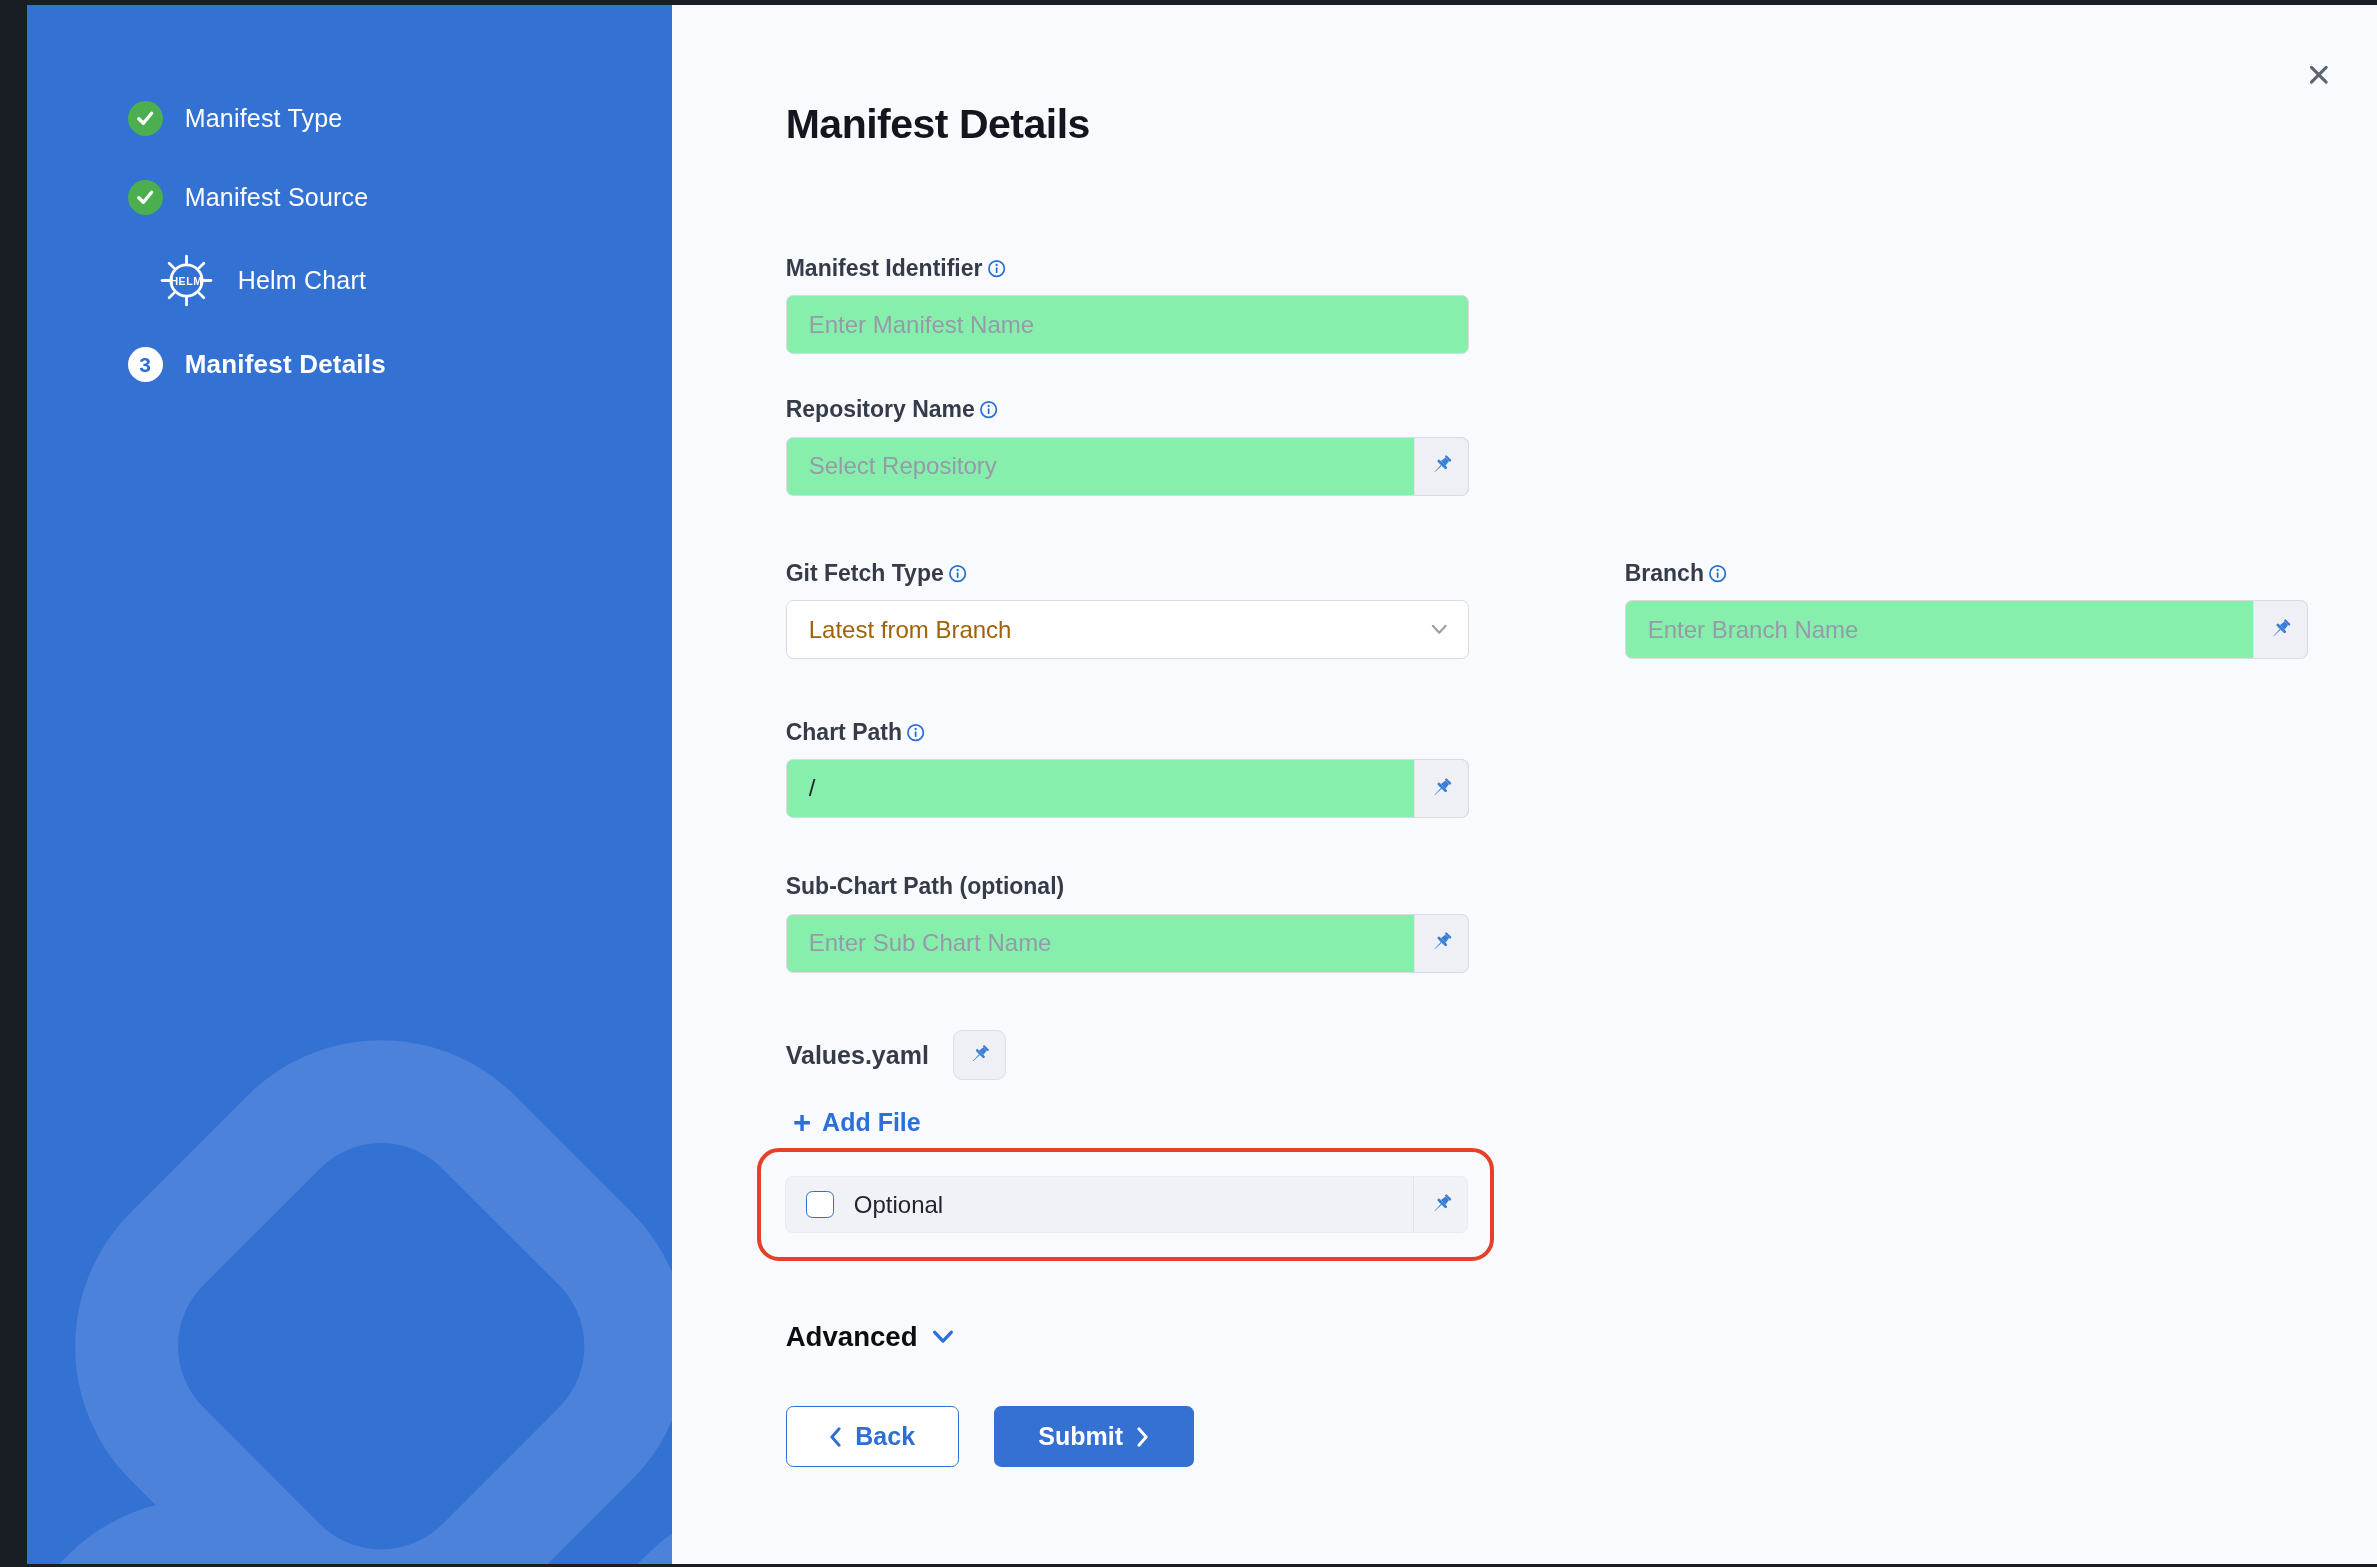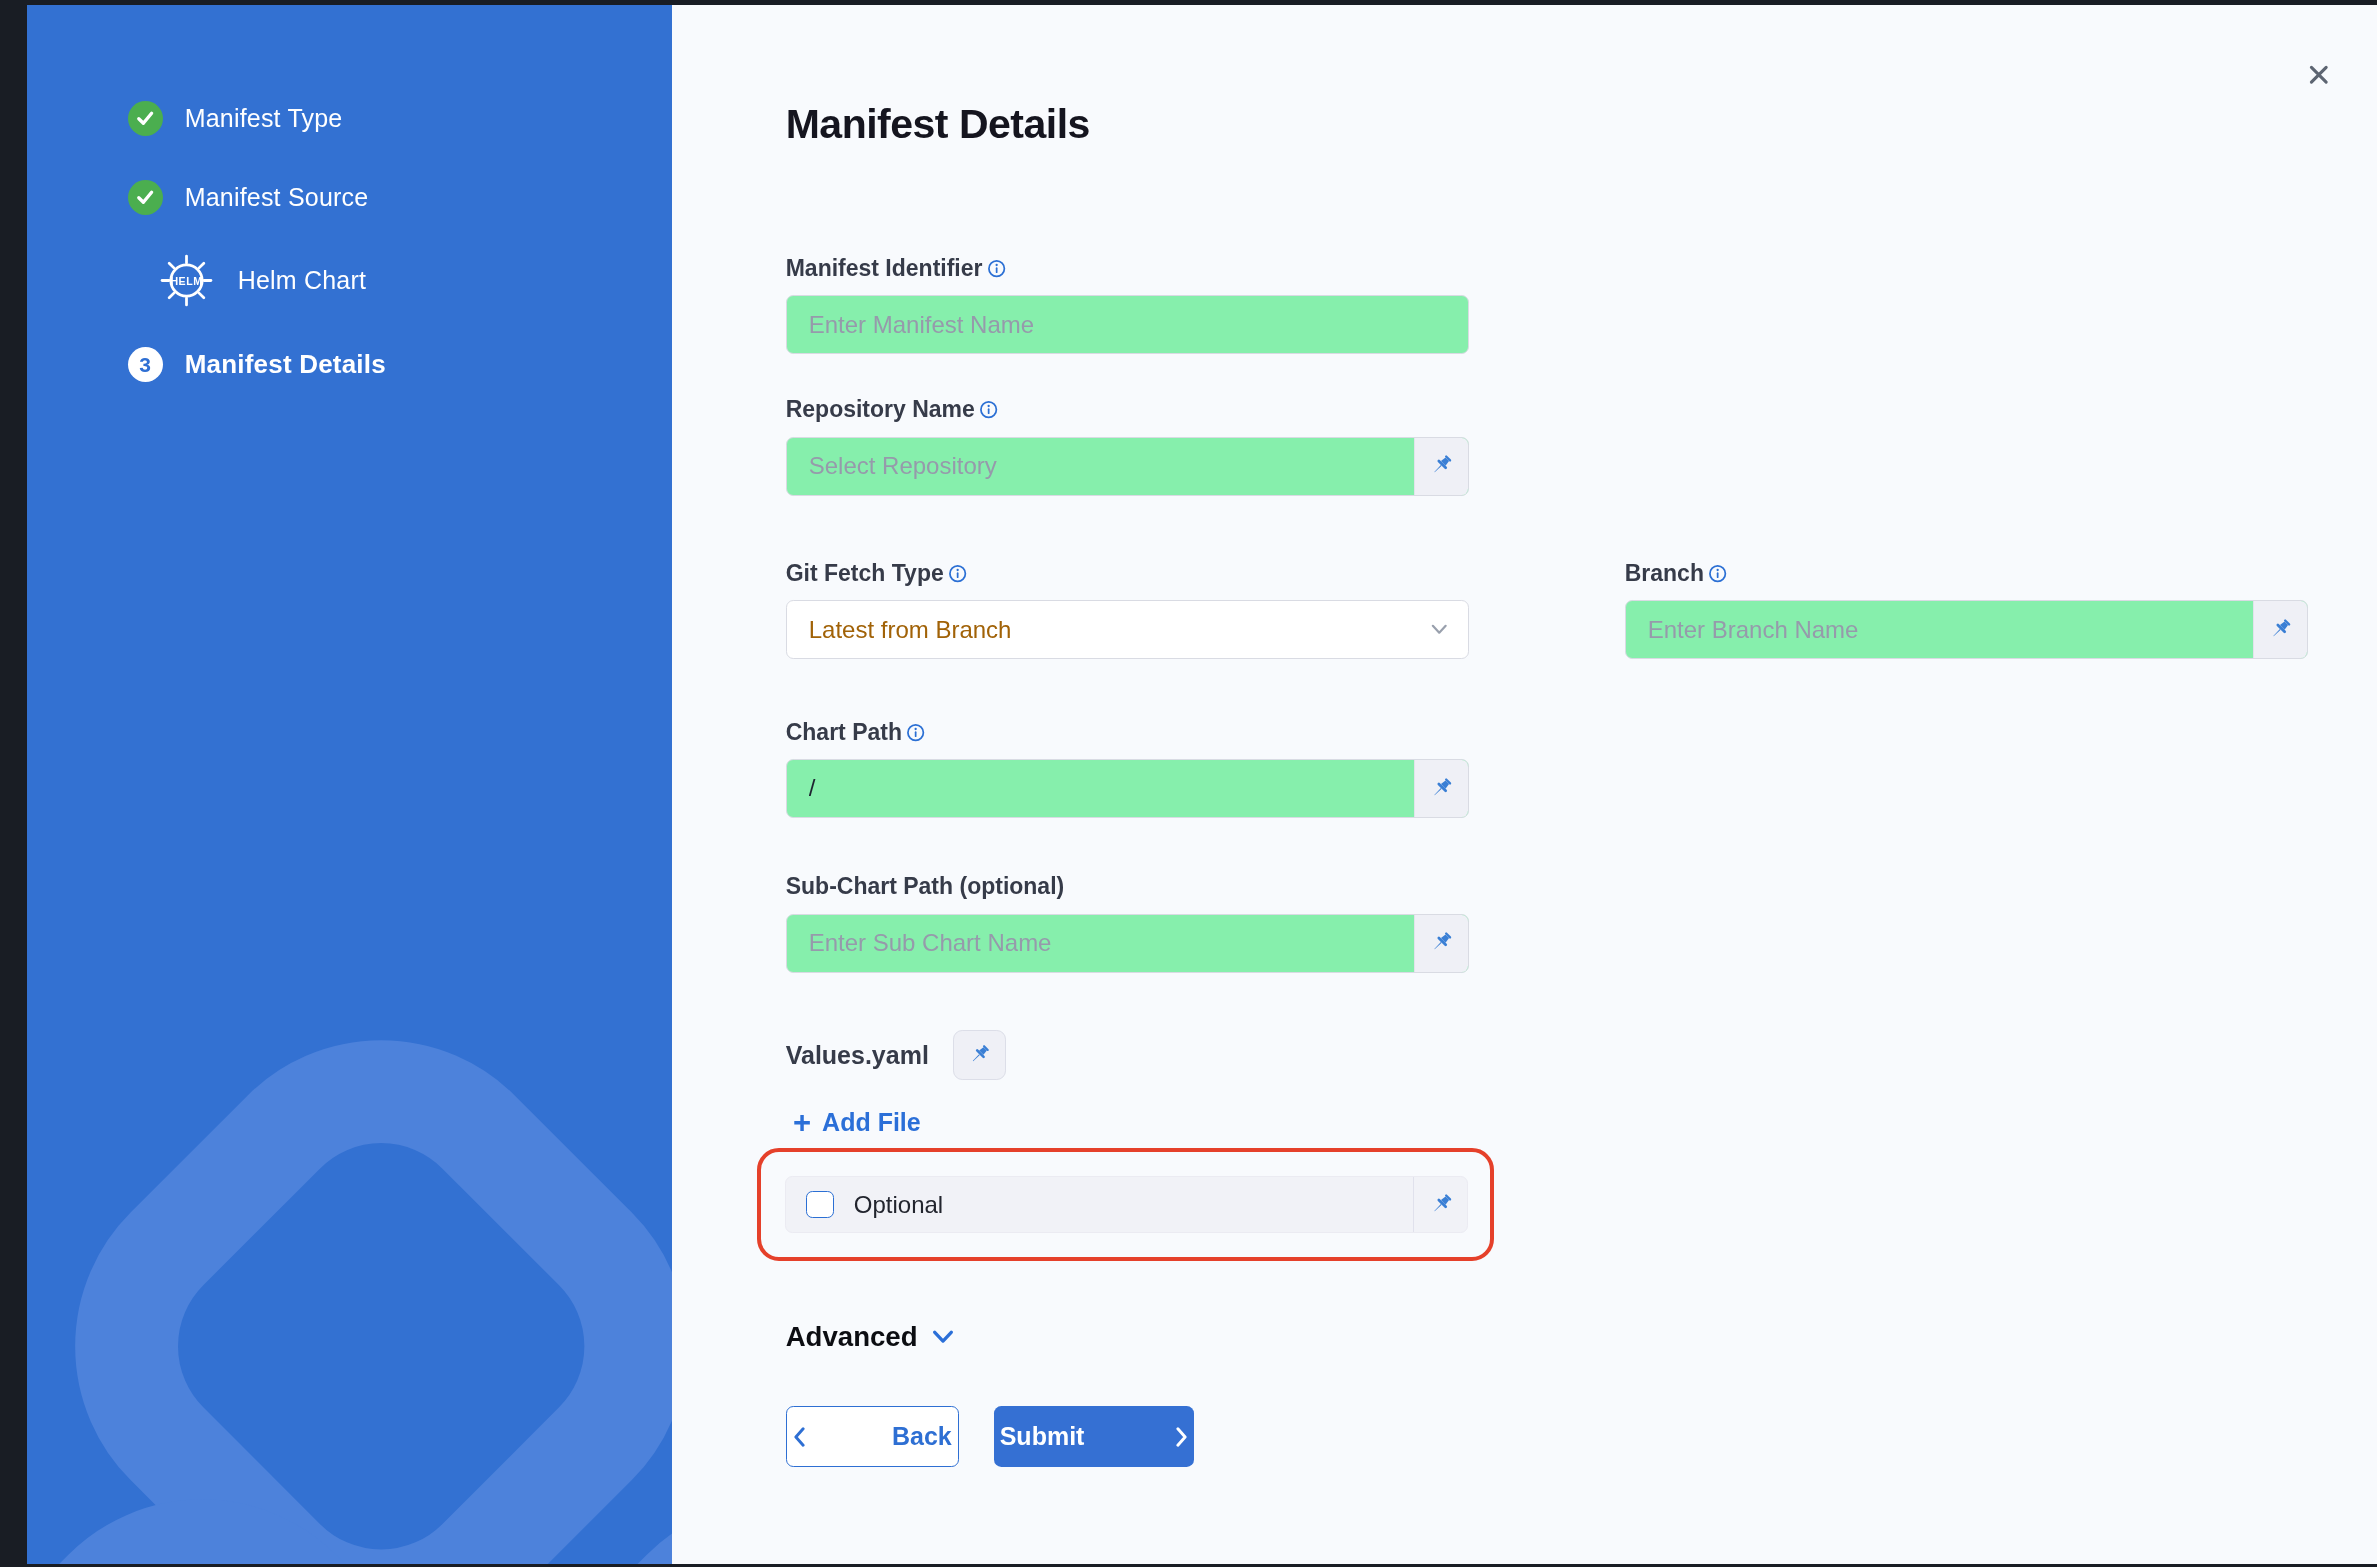--- a/index.html
+++ b/index.html
@@ -106,21 +106,21 @@
   }
   .opt-label { font-size:24px; color:#22252e; margin-left:20px; }
   .optional-row .suffix { background:transparent; border-left:0.9px solid #e0e1ec; }
 
   .advanced { display:flex; align-items:center; gap:14.7px; cursor:pointer; width:fit-content; height:37px; }
   .adv-label { font-size:27.6px; font-weight:700; color:#0c0d12; }
 
   .actions { display:flex; align-items:center; gap:35px; }
   .btn {
     height:61px; border-radius:7.3px; font-size:25px; font-weight:700;
-    display:flex; align-items:center; justify-content:space-between; gap:13px;
+    display:flex; align-items:center; justify-content:center; gap:13px;
     cursor:pointer; font-family:inherit;
   }
   .btn-back { width:173px; background:#ffffff; border:0.9px solid #2e6fd3; color:#2e6fd3; }
   .btn-submit { width:200px; background:#3570d3; border:none; color:#ffffff; }
 
   
   .mt-identifier { margin-top:107px; }
   .mt-repo { margin-top:42px; }
   .mt-rowa { margin-top:64px; }
   .mt-rowb { margin-top:59px; }

